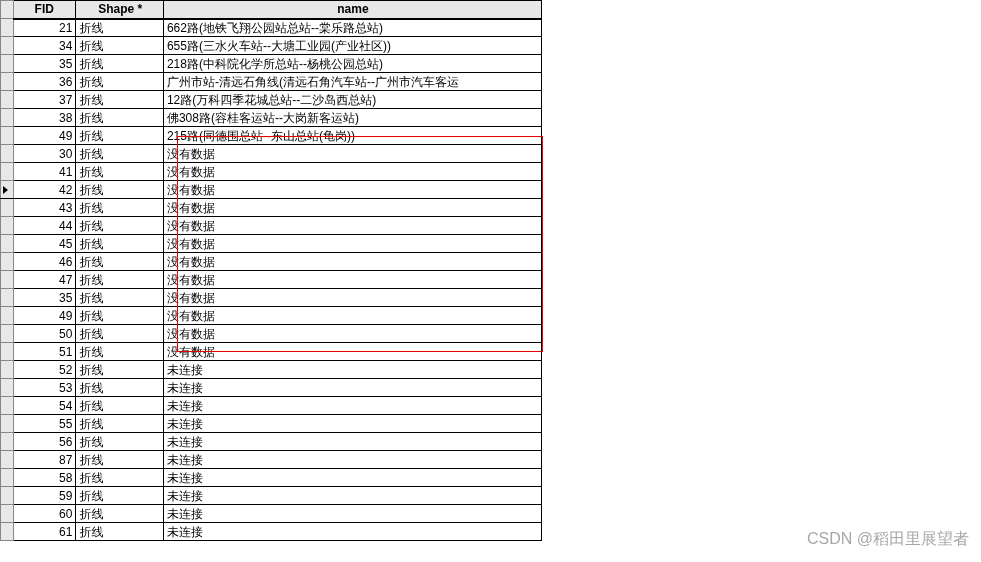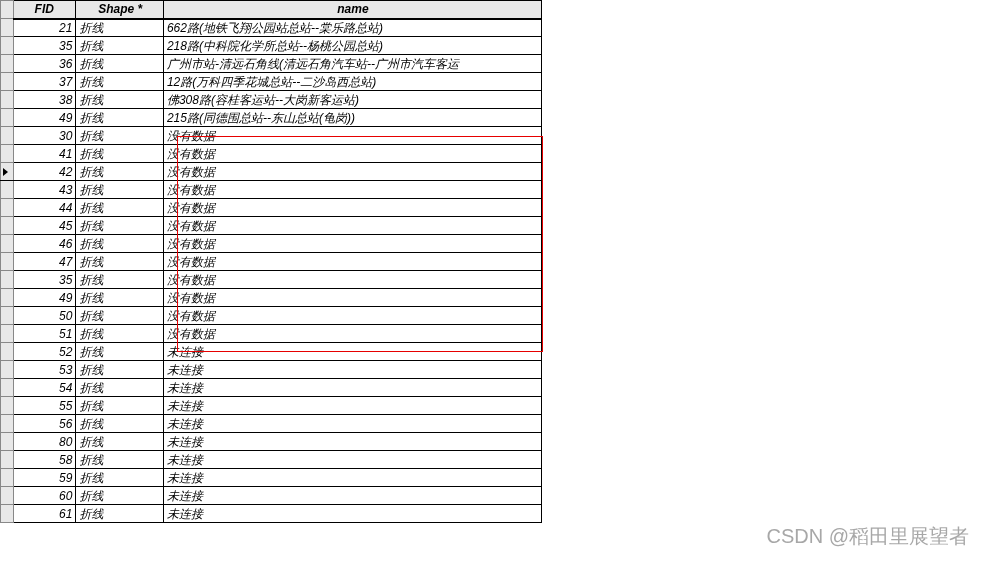--- a/index.html
+++ b/index.html
@@ -17,21 +17,20 @@
       overflow: hidden;
     }
     .table-container {
       position: relative;
       width: 542px;
     }
     table {
       border-collapse: collapse;
       width: 100%;
       table-layout: fixed;
-      font-style: italic;
     }
     th, td {
       border: 1px solid #000;
       height: 18px;
       padding: 0 2px;
       text-align: left;
       vertical-align: middle;
       overflow: hidden;
       white-space: nowrap;
       font-size: 12px;
@@ -95,21 +94,21 @@
       left: 177px;
       top: 136px;
       width: 366px;
       height: 216px;
     }
     .watermark {
       position: absolute;
       right: 12px;
       bottom: 12px;
       color: rgba(120,120,120,0.65);
-      font-size: 20px;
+      font-size: 16px;
       font-family: "Microsoft YaHei", Arial, sans-serif;
     }
   </style>
 </head>
 <body>
 
 <div class="table-container">
   <table>
     <thead>
       <tr>
@@ -121,20 +120,26 @@
     </thead>
     <tbody id="table-body">
     <tr>
           <td class="row-selector"></td>
           <td class="col-fid">21</td>
           <td class="col-shape">折线</td>
           <td class="col-name">662路(地铁飞翔公园站总站--棠乐路总站)</td>
         </tr>
         <tr>
           <td class="row-selector"></td>
+          <td class="col-fid">34</td>
+          <td class="col-shape">折线</td>
+          <td class="col-name">655路(三水火车站--大塘工业园(产业社区))</td>
+        </tr>
+        <tr>
+          <td class="row-selector"></td>
           <td class="col-fid">35</td>
           <td class="col-shape">折线</td>
           <td class="col-name">218路(中科院化学所总站--杨桃公园总站)</td>
         </tr>
         <tr>
           <td class="row-selector"></td>
           <td class="col-fid">36</td>
           <td class="col-shape">折线</td>
           <td class="col-name">广州市站-清远石角线(清远石角汽车站--广州市汽车客运</td>
         </tr>
@@ -253,21 +258,21 @@
           <td class="col-name">未连接</td>
         </tr>
         <tr>
           <td class="row-selector"></td>
           <td class="col-fid">56</td>
           <td class="col-shape">折线</td>
           <td class="col-name">未连接</td>
         </tr>
         <tr>
           <td class="row-selector"></td>
-          <td class="col-fid">80</td>
+          <td class="col-fid">87</td>
           <td class="col-shape">折线</td>
           <td class="col-name">未连接</td>
         </tr>
         <tr>
           <td class="row-selector"></td>
           <td class="col-fid">58</td>
           <td class="col-shape">折线</td>
           <td class="col-name">未连接</td>
         </tr>
         <tr>

